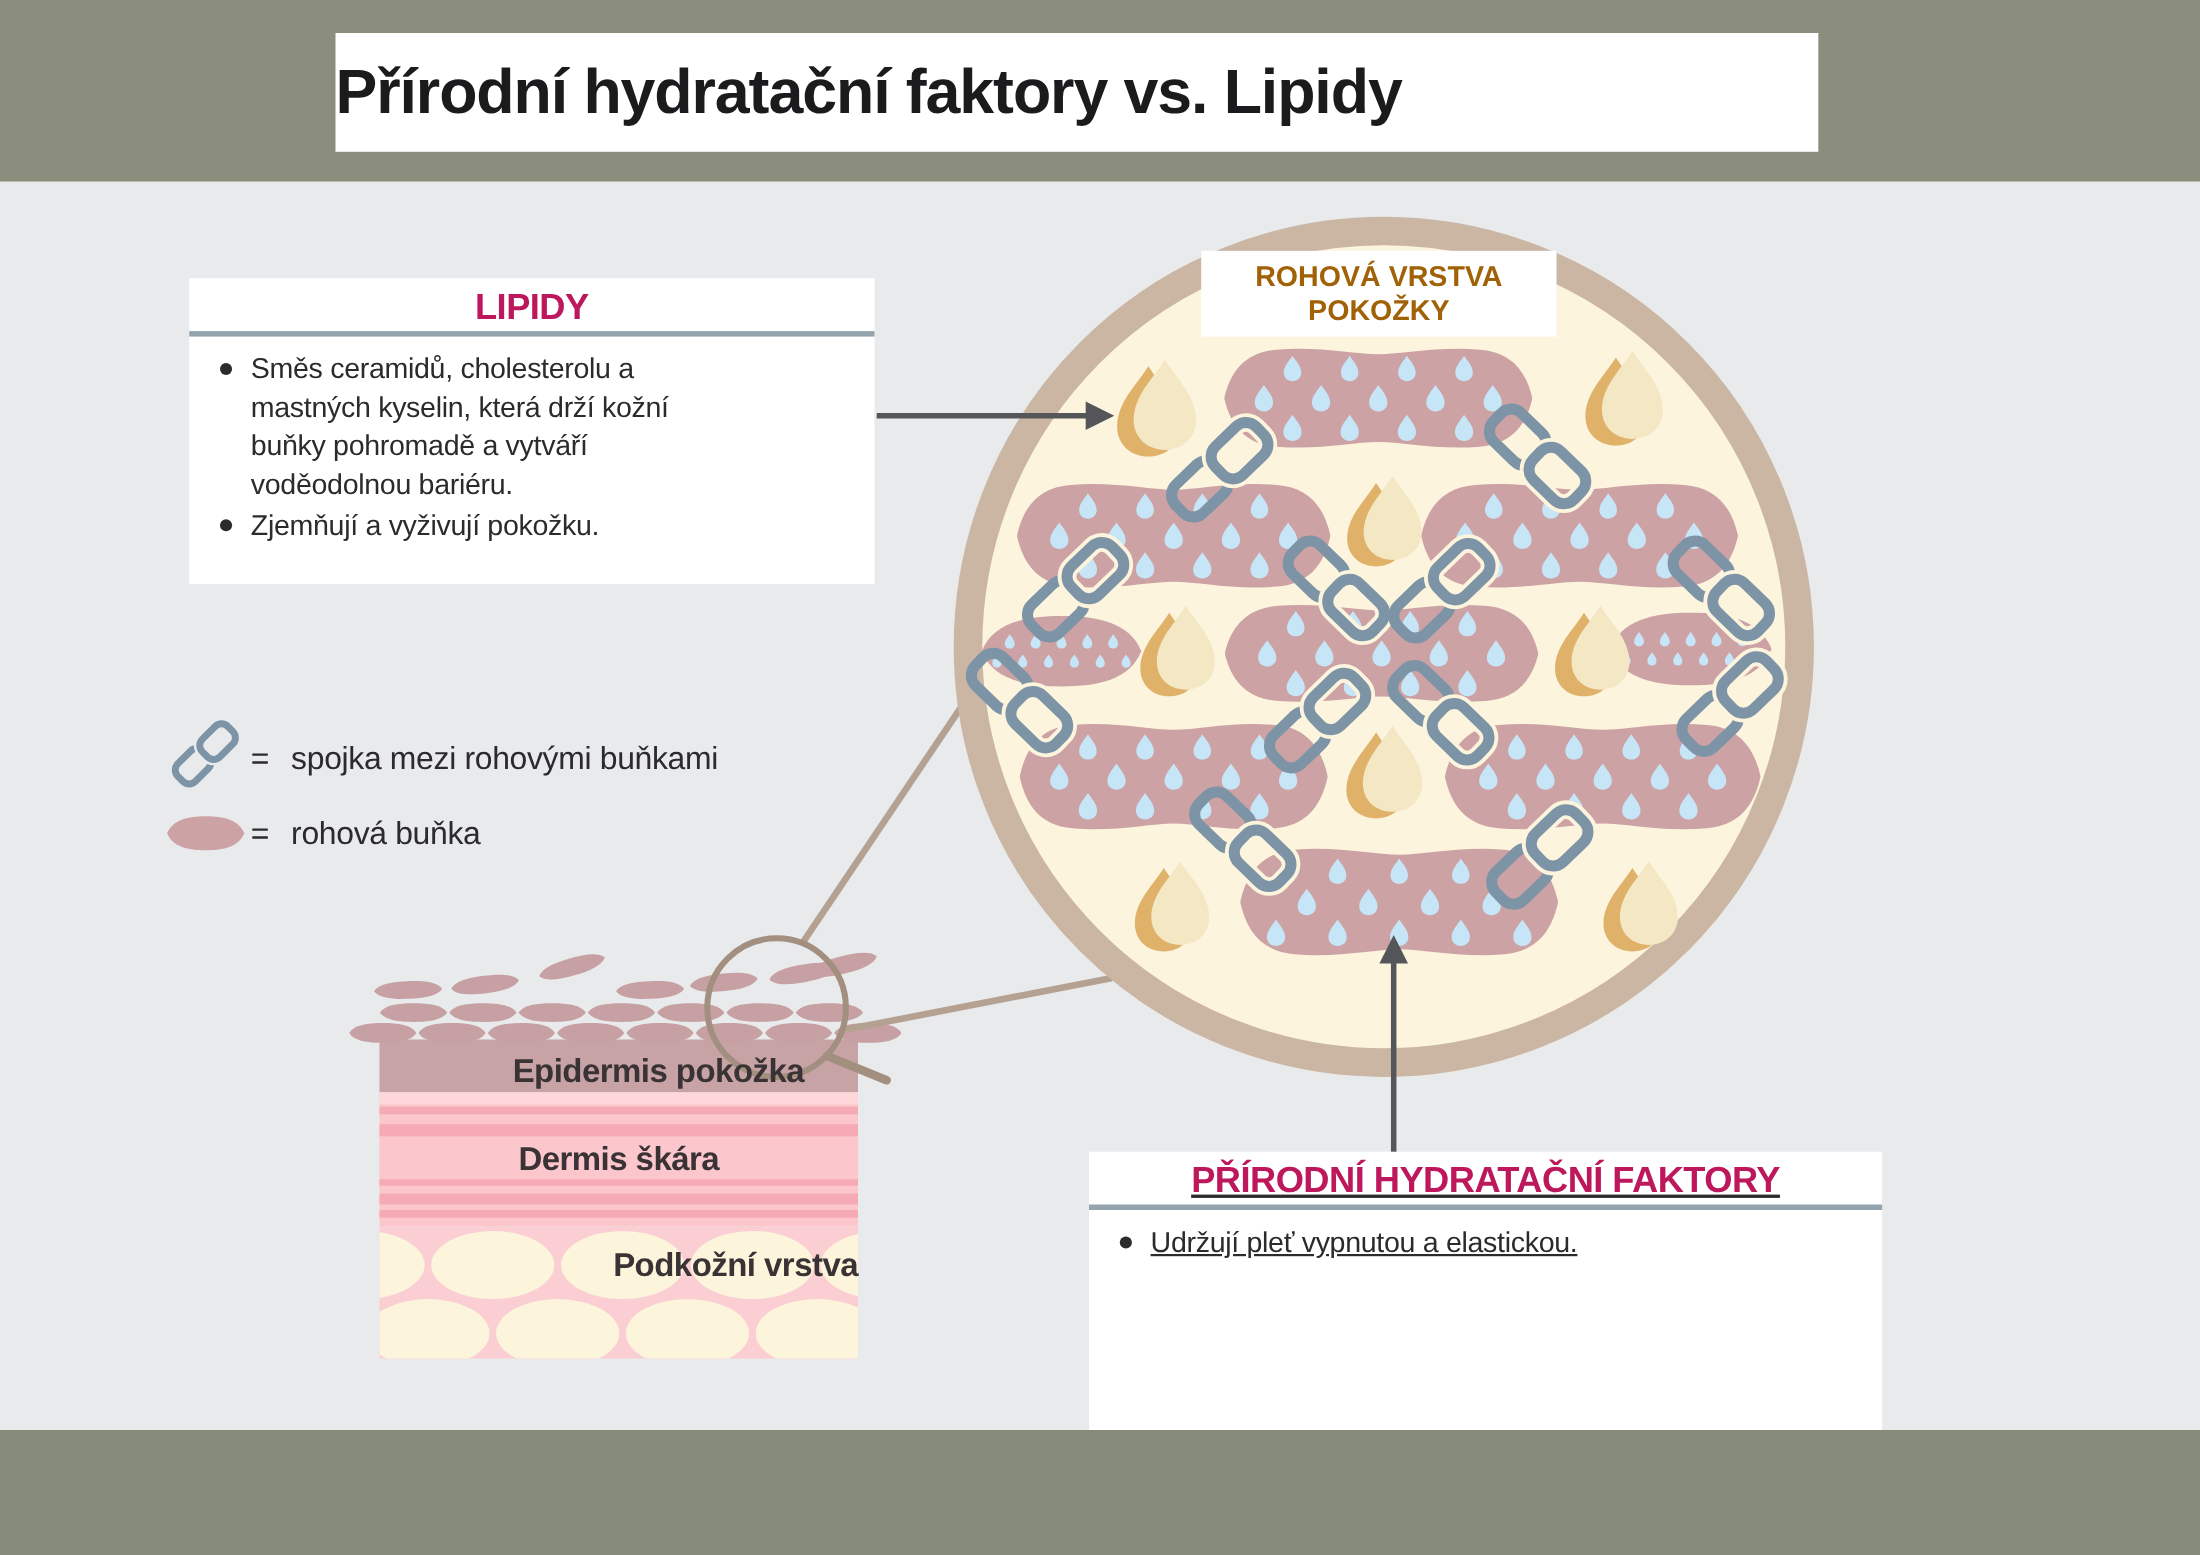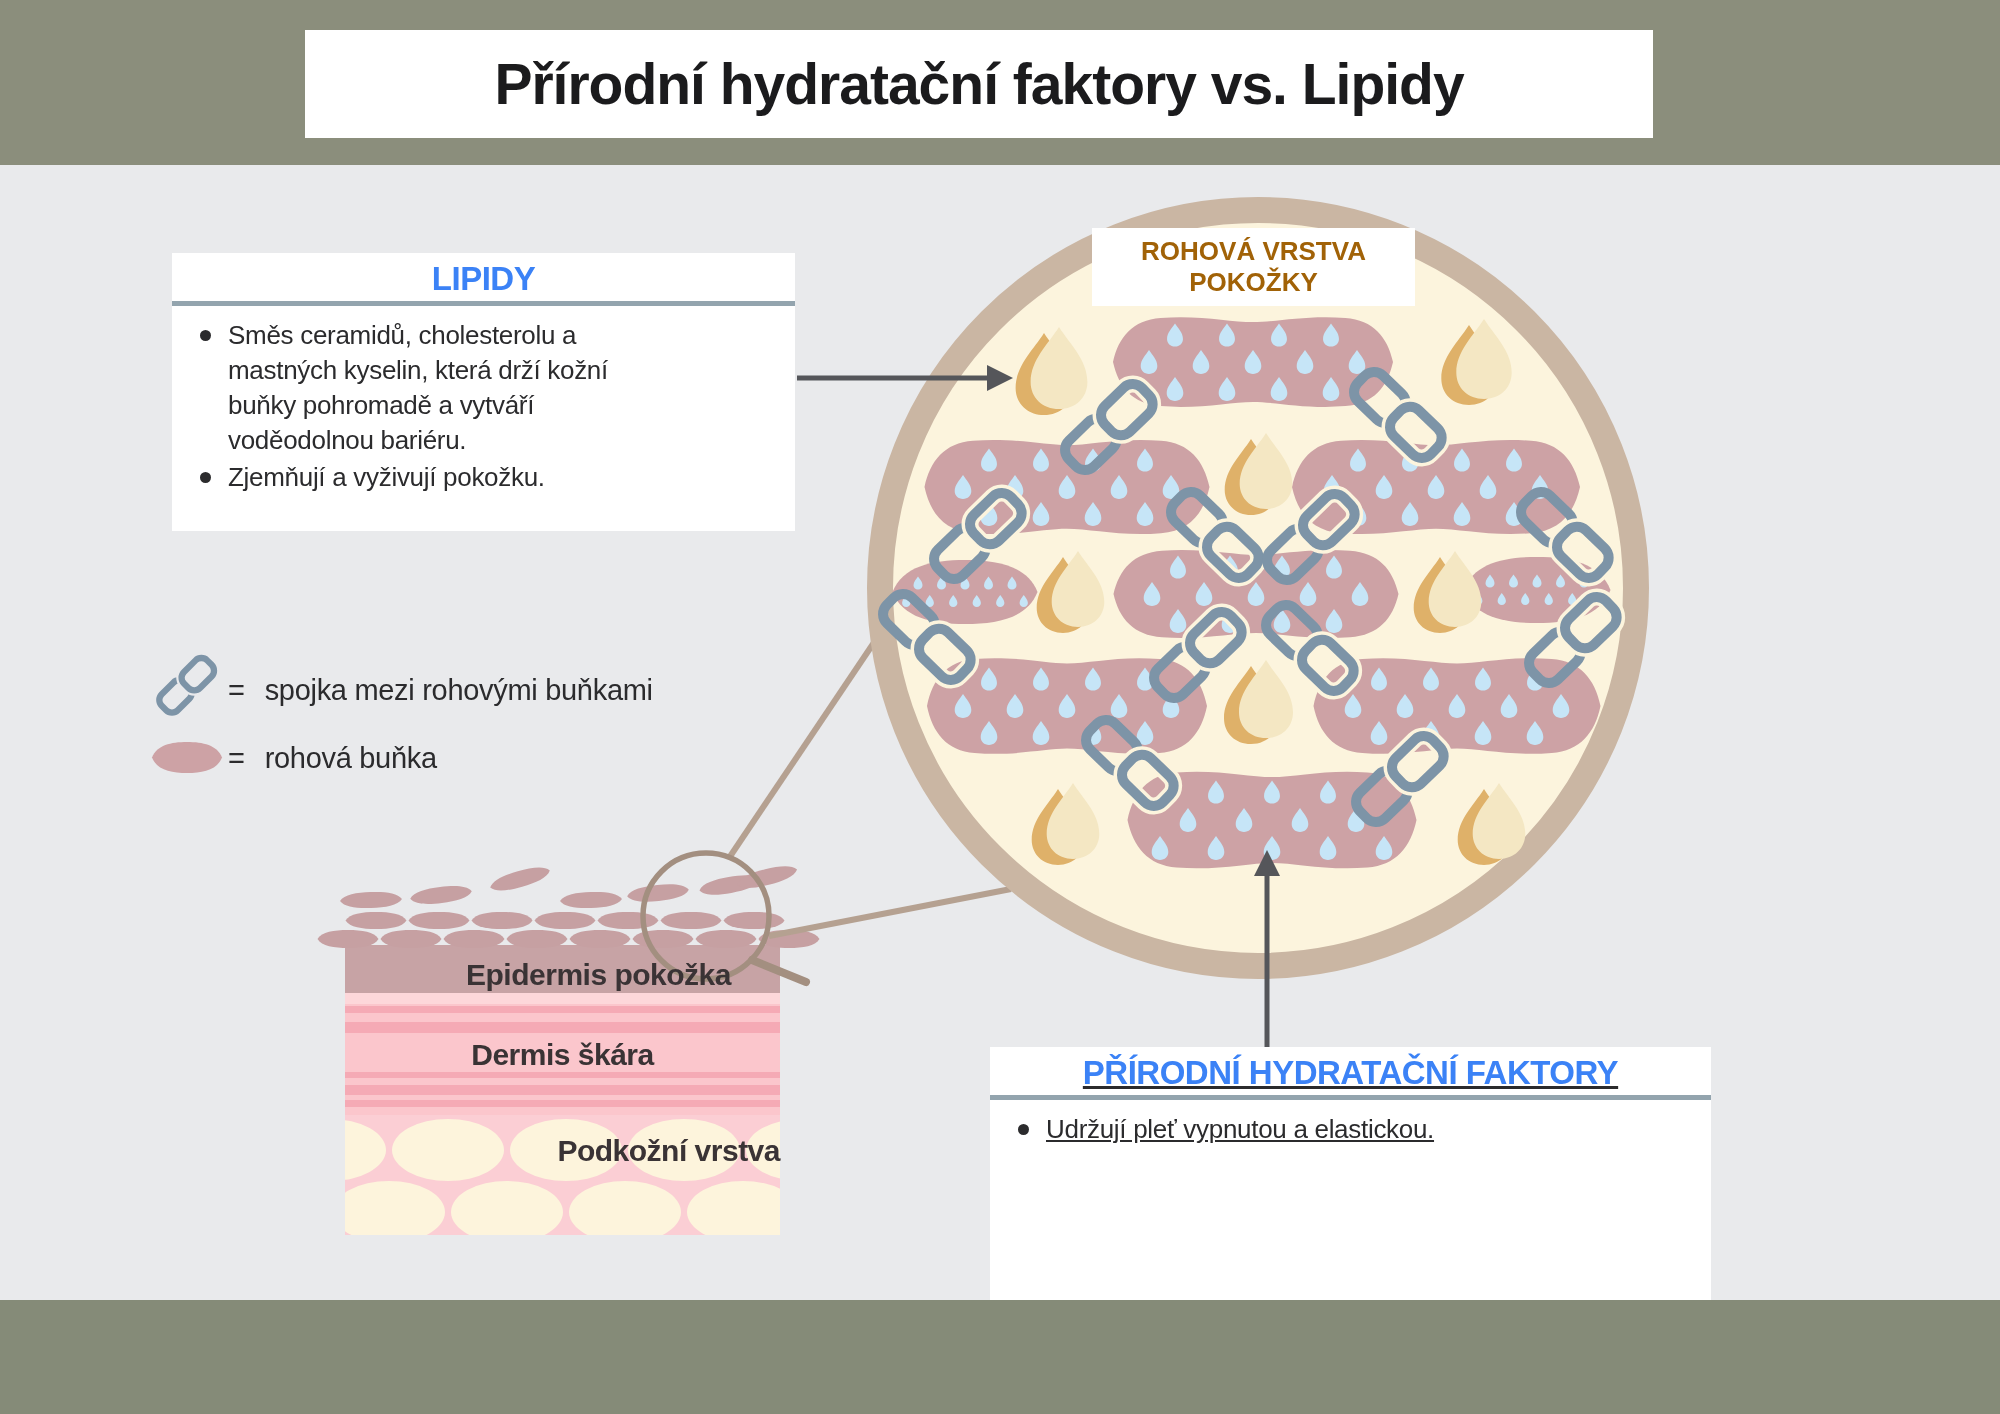--- a/index.html
+++ b/index.html
@@ -3,25 +3,25 @@
 <meta charset="utf-8">
 <style>
   html,body{margin:0;padding:0;background:#cfd1d4;}
   #canvas{position:relative;width:2000px;height:1414px;background:#e9eaec;overflow:hidden;
           font-family:"Liberation Sans",sans-serif;color:#2b2b2d;}
   .band{position:absolute;left:0;width:2000px;background:#8b8e7c;}
   #band-top{top:0;height:165px;}
   #band-bottom{top:1300px;height:114px;background:#858b78;}
   #scene{position:absolute;left:0;top:0;}
   .white-box{position:absolute;background:#ffffff;}
-  #title-box{left:305px;top:30px;width:1348px;height:108px;display:flex;align-items:center;justify-content:center;}
+  #title-box{left:305px;top:30px;width:1348px;height:108px;display:flex;align-items:center;justify-content:flex-start;}
   #title-box h1{margin:0;font-size:57px;font-weight:bold;letter-spacing:-1px;color:#1b1b1d;}
   #lipids-box{left:172px;top:253px;width:623px;height:278px;}
   #nmf-box{left:990px;top:1047px;width:721px;height:253px;text-decoration:underline;}
-  .box-title{font-size:33px;font-weight:bold;text-align:center;letter-spacing:-0.5px;color:#3b82f6;
+  .box-title{font-size:33px;font-weight:bold;text-align:center;letter-spacing:-0.5px;color:#be185d;
              height:48px;line-height:52px;}
   .box-rule{height:5px;background:#93a4ae;margin:0;}
   ul.bullets{list-style:none;margin:12px 0 0 0;padding:0 12px 0 28px;}
   ul.bullets li{display:flex;font-size:26px;line-height:35px;margin-bottom:2px;}
   .dot{flex:0 0 auto;width:11px;height:11px;border-radius:50%;background:#2b2b2d;margin:12px 17px 0 0;}
   .btxt{white-space:pre-line;letter-spacing:-0.3px;}
   #circle-label{left:1092px;top:228px;width:323px;height:78px;display:flex;align-items:center;justify-content:center;}
   #circle-label .lbl{white-space:pre-line;text-align:center;font-weight:bold;font-size:26px;line-height:31px;color:#a16207;}
   .legend-row{position:absolute;display:flex;align-items:center;font-size:29px;letter-spacing:-0.3px;color:#2b2b2d;}
   #legend-row-1{left:228px;top:672px;height:36px;}

